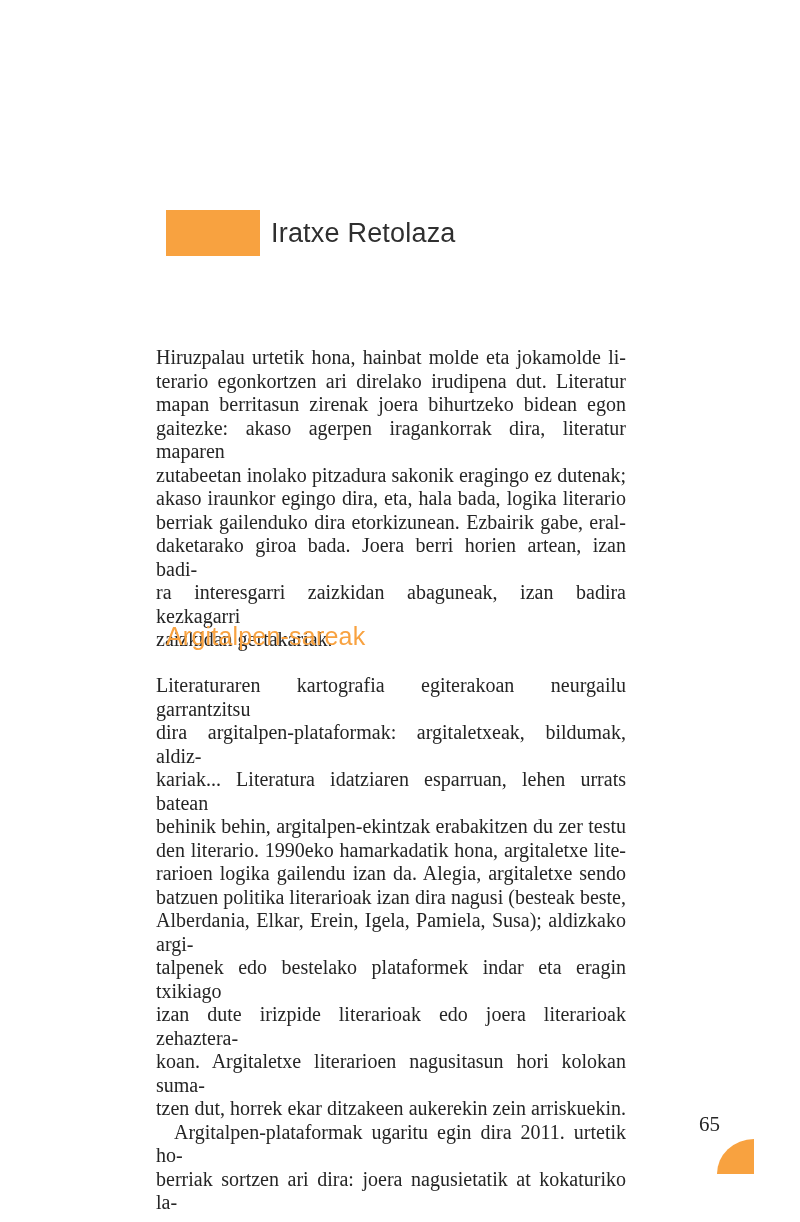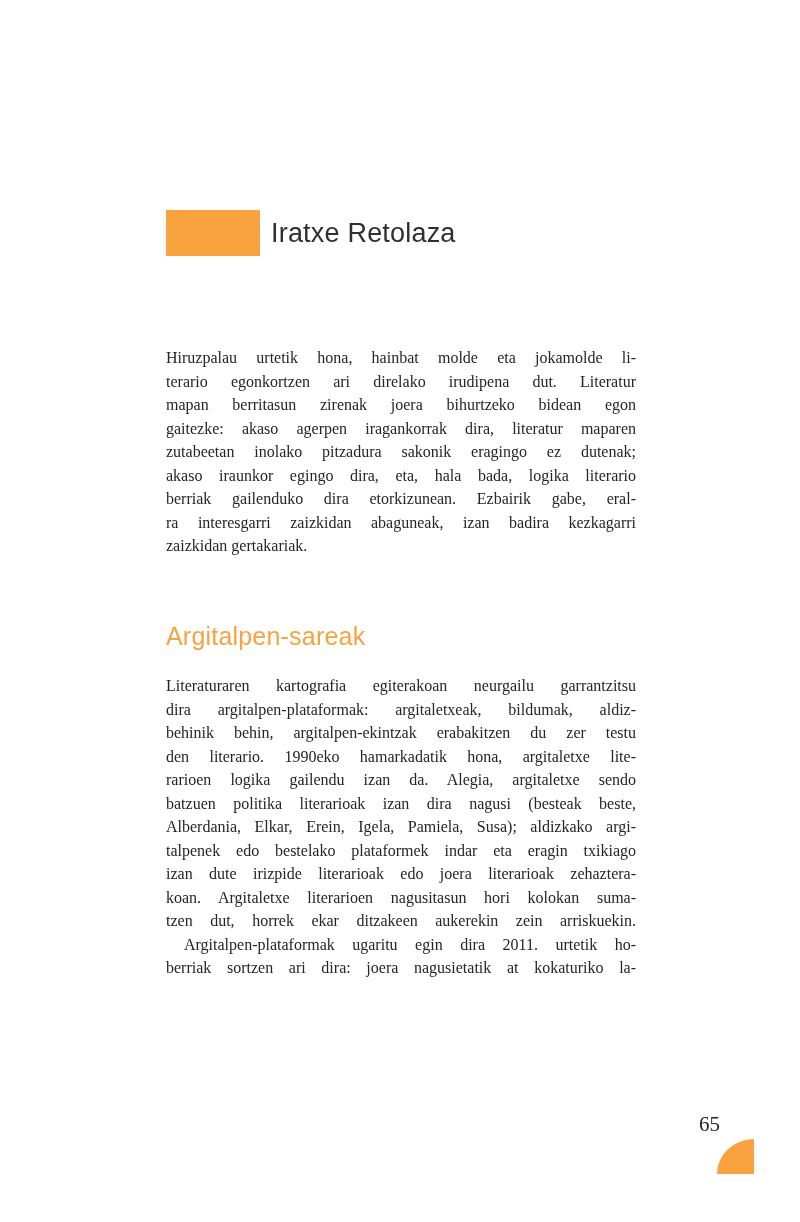--- a/index.html
+++ b/index.html
@@ -39,23 +39,23 @@
     font-size: 27px;
     font-weight: 400;
     color: var(--author-color, #2f2f2f);
     white-space: nowrap;
     letter-spacing: 0.2px;
   }
 
   
   .body-text {
     position: absolute;
-    left: 166px;
+    left: 156px;
     width: 470px;
-    font-size: 16px;
+    font-size: 20px;
     line-height: 23.5px;
   }
   .paragraph-1 { top: 346px; }
   .paragraph-2 { top: 674px; }
   .line {
     text-align: justify;
     text-align-last: justify;
     white-space: normal;
   }
   .line.ragged { text-align-last: left; }
@@ -109,29 +109,31 @@
   </header>
 
   <section class="body-text paragraph-1">
       <div class="line">Hiruzpalau urtetik hona, hainbat molde eta jokamolde li-</div>
       <div class="line">terario egonkortzen ari direlako irudipena dut. Literatur</div>
       <div class="line">mapan berritasun zirenak joera bihurtzeko bidean egon</div>
       <div class="line">gaitezke: akaso agerpen iragankorrak dira, literatur maparen</div>
       <div class="line">zutabeetan inolako pitzadura sakonik eragingo ez dutenak;</div>
       <div class="line">akaso iraunkor egingo dira, eta, hala bada, logika literario</div>
       <div class="line">berriak gailenduko dira etorkizunean. Ezbairik gabe, eral-</div>
+      <div class="line">daketarako giroa bada. Joera berri horien artean, izan badi-</div>
       <div class="line">ra interesgarri zaizkidan abaguneak, izan badira kezkagarri</div>
       <div class="line ragged">zaizkidan gertakariak.</div>
     </section>
 
   <h2 class="section-heading">Argitalpen-sareak</h2>
 
   <section class="body-text paragraph-2">
       <div class="line">Literaturaren kartografia egiterakoan neurgailu garrantzitsu</div>
       <div class="line">dira argitalpen-plataformak: argitaletxeak, bildumak, aldiz-</div>
+      <div class="line">kariak... Literatura idatziaren esparruan, lehen urrats batean</div>
       <div class="line">behinik behin, argitalpen-ekintzak erabakitzen du zer testu</div>
       <div class="line">den literario. 1990eko hamarkadatik hona, argitaletxe lite-</div>
       <div class="line">rarioen logika gailendu izan da. Alegia, argitaletxe sendo</div>
       <div class="line">batzuen politika literarioak izan dira nagusi (besteak beste,</div>
       <div class="line">Alberdania, Elkar, Erein, Igela, Pamiela, Susa); aldizkako argi-</div>
       <div class="line">talpenek edo bestelako plataformek indar eta eragin txikiago</div>
       <div class="line">izan dute irizpide literarioak edo joera literarioak zehaztera-</div>
       <div class="line">koan. Argitaletxe literarioen nagusitasun hori kolokan suma-</div>
       <div class="line">tzen dut, horrek ekar ditzakeen aukerekin zein arriskuekin.</div>
       <div class="line indent">Argitalpen-plataformak ugaritu egin dira 2011. urtetik ho-</div>

